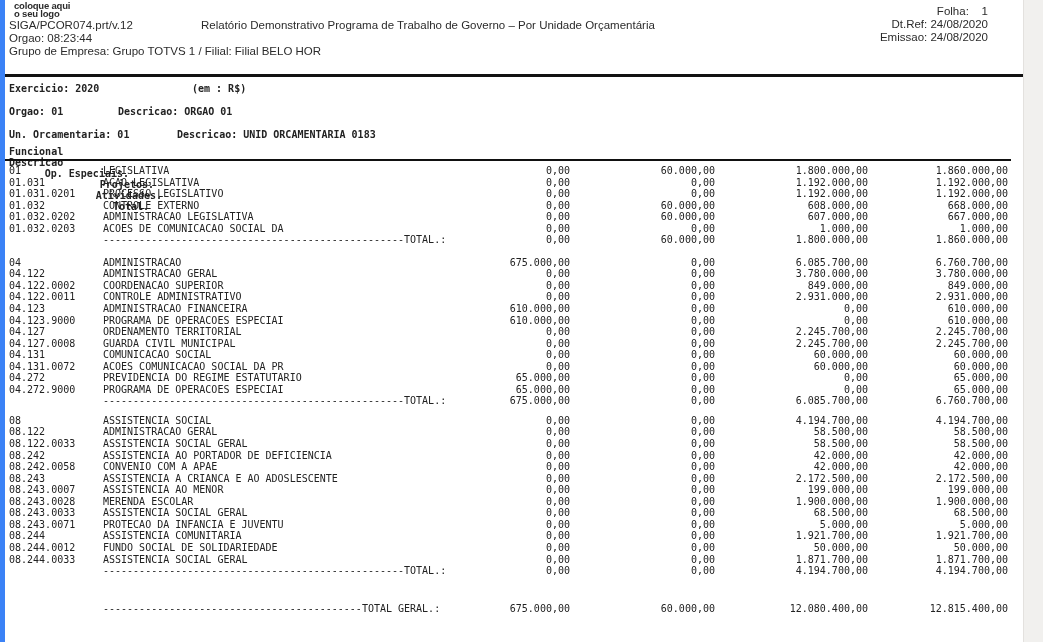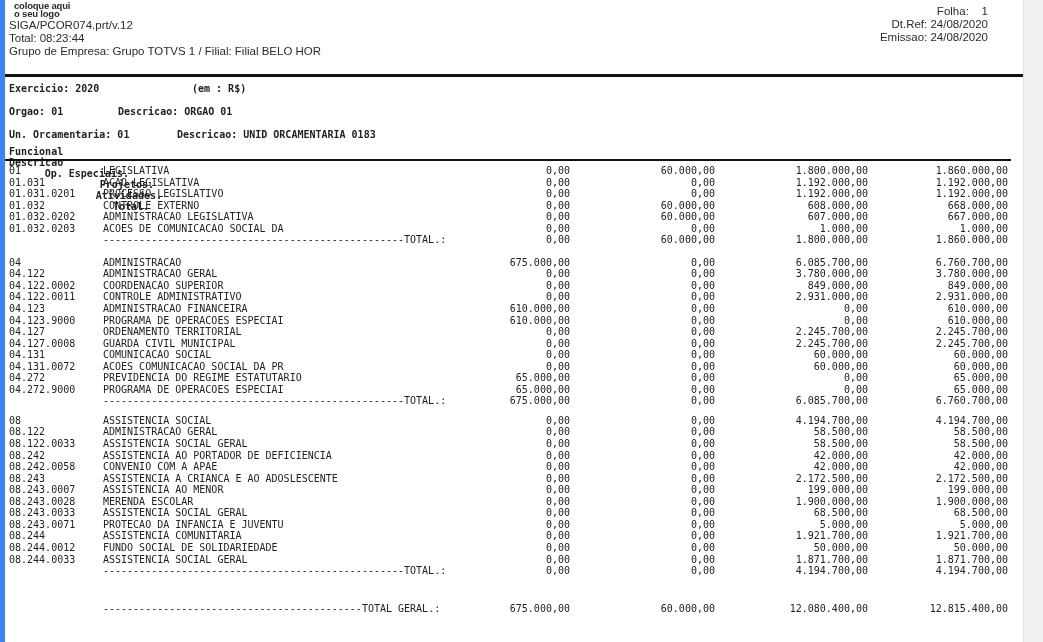--- a/index.html
+++ b/index.html
@@ -68,21 +68,22 @@
 <body>
 
 <div class="page">
 
   <div class="logo">
     <div>coloque aqui</div>
     <div>o seu logo</div>
   </div>
 
   <div class="hdr-line hdr-program">SIGA/PCOR074.prt/v.12</div>
-  <div class="hdr-line hdr-hora">Total: 08:23:44</div>
+  <div class="hdr-line hdr-title">Relatório Demonstrativo Programa de Trabalho de Governo – Por Unidade Orçamentária</div>
+  <div class="hdr-line hdr-hora">Orgao: 08:23:44</div>
   <div class="hdr-line hdr-grupo">Grupo de Empresa: Grupo TOTVS 1 / Filial: Filial BELO HOR</div>
 
   <div class="hdr-line hdr-right hdr-folha">Folha:    1</div>
   <div class="hdr-line hdr-right hdr-dtref">Dt.Ref: 24/08/2020</div>
   <div class="hdr-line hdr-right hdr-emissao">Emissao: 24/08/2020</div>
 
   <div class="thick-rule"></div>
 
   <div class="mono meta meta-exercicio">Exercicio: 2020</div>
   <div class="mono meta meta-moeda">(em : R$)</div>

